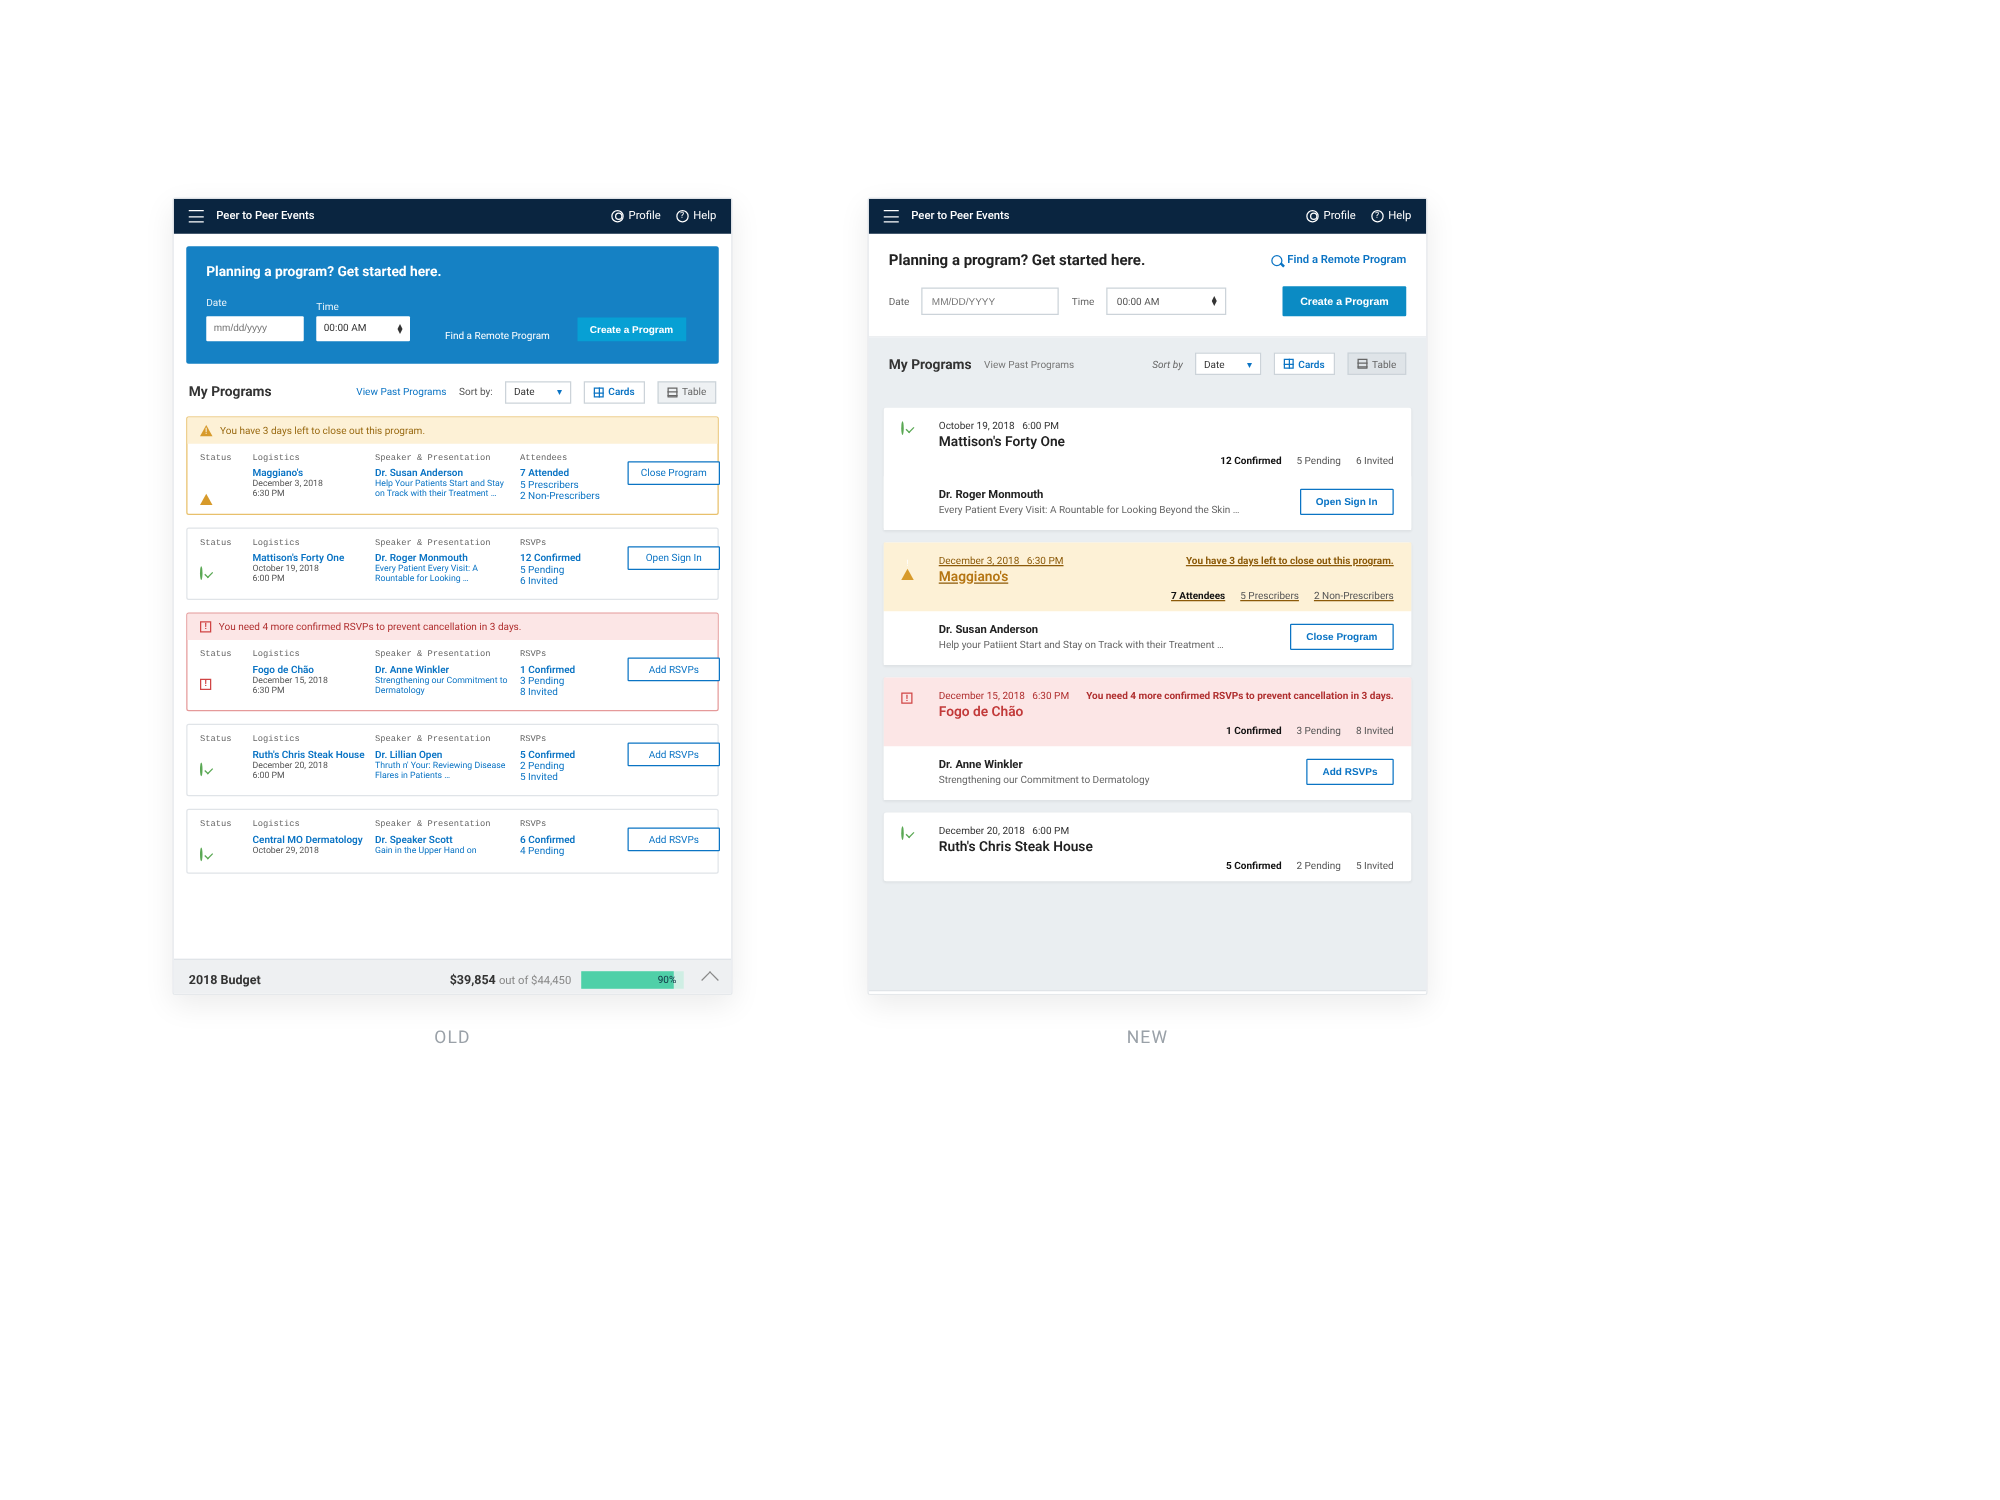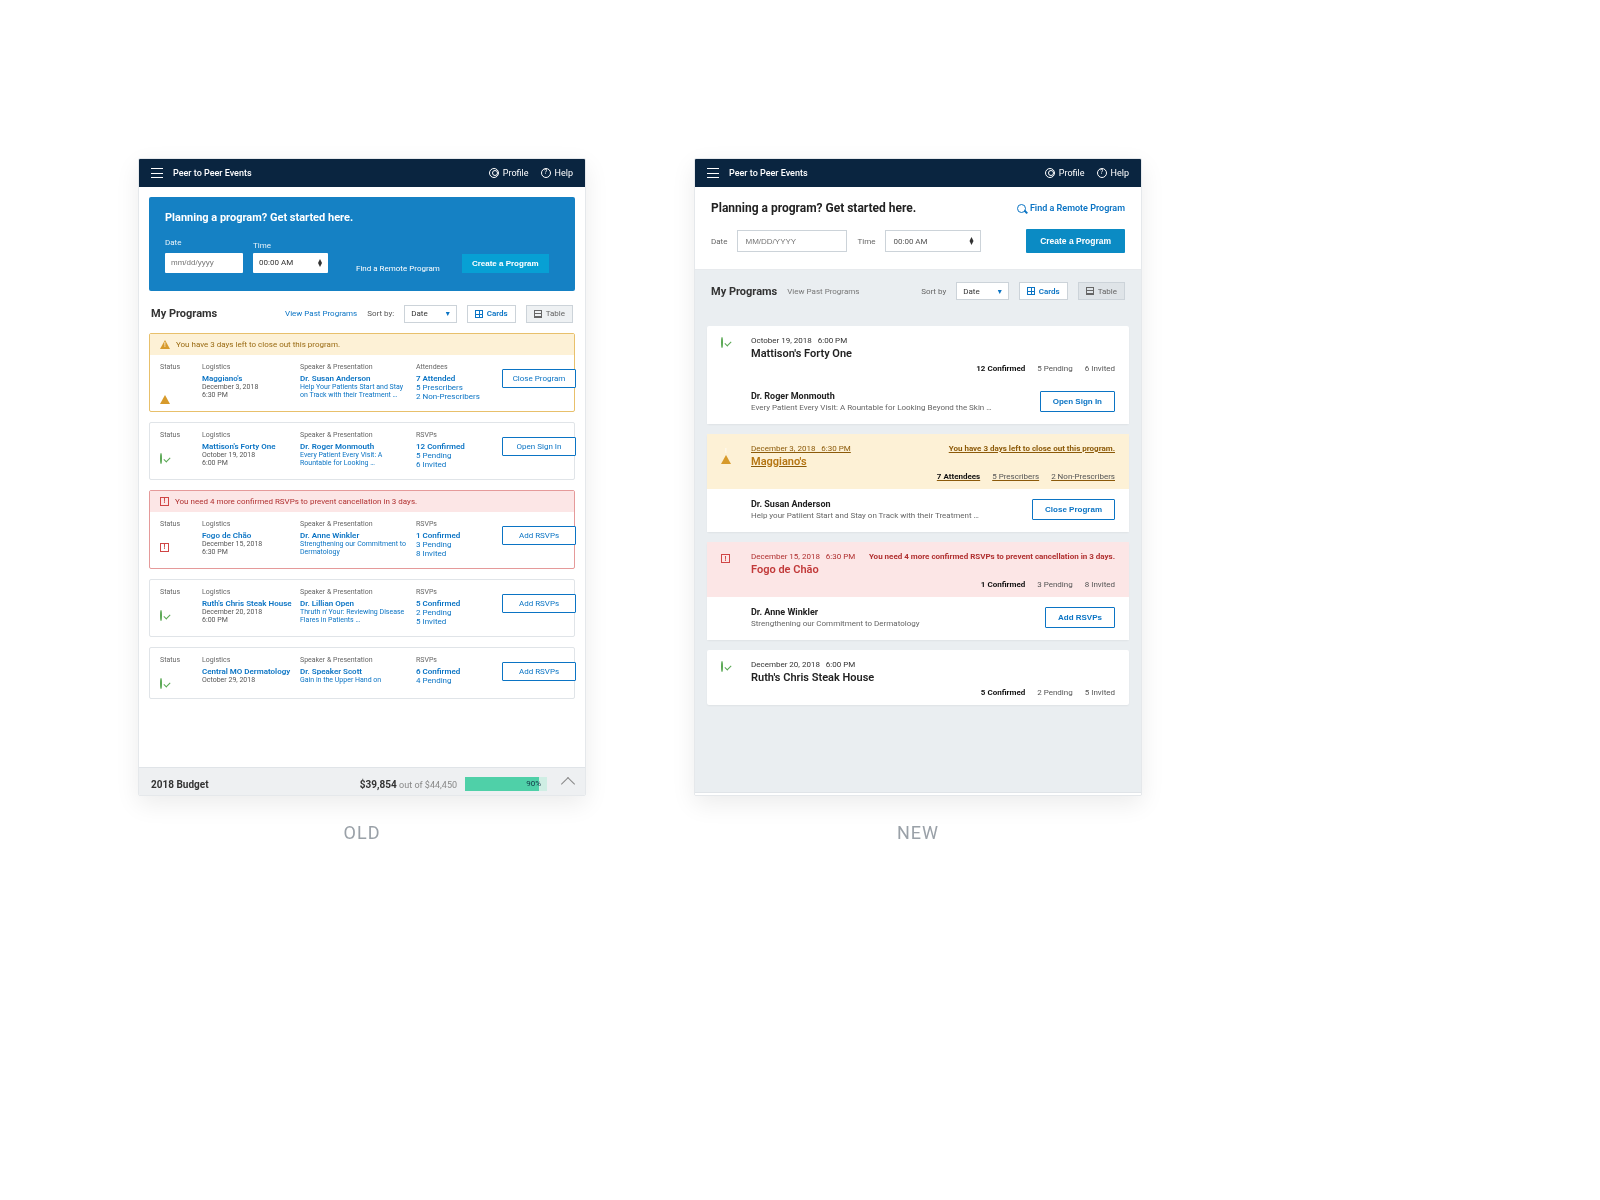--- a/index.html
+++ b/index.html
@@ -1,21 +1,21 @@
 <!DOCTYPE html>
 <html><head>
 <meta charset="utf-8">
 <style>
   * { box-sizing: border-box; margin: 0; padding: 0; }
   body { font-family: -apple-system, BlinkMacSystemFont, "Segoe UI", Roboto, Arial, sans-serif; background:#fff; width:1600px; height:1200px; position:relative; color:#333; }
   .canvas { width:1600px; height:1200px; position:relative; }
   .panel { position:absolute; width:448px; background:#fff; border:1px solid #e5e8eb; box-shadow:0 8px 24px rgba(0,0,0,0.08); border-radius:2px; overflow:hidden; top:158px; height:638px; }
   .panel.left { left:138px; }
   .panel.right { left:694px; }
-  .caption { position:absolute; top:822px; width:448px; text-align:center; font-size:18px; color:#9aa1a8; letter-spacing:1px; }
+  .caption { position:absolute; top:822px; width:448px; text-align:center; font-size:14px; color:#9aa1a8; letter-spacing:1px; }
   .caption.left { left:138px; }
   .caption.right { left:694px; }
 
   
   .topbar { background:#0a2540; color:#fff; height:28px; display:flex; align-items:center; padding:0 12px; font-size:9px; }
   .topbar .title { margin-left:10px; font-weight:500; }
   .topbar .spacer { flex:1; }
   .topbar .link { display:flex; align-items:center; gap:4px; margin-left:12px; cursor:pointer; }
   .hamburger { width:12px; height:10px; display:flex; flex-direction:column; justify-content:space-between; cursor:pointer; }
   .hamburger div { height:1px; background:#fff; }
@@ -56,21 +56,21 @@
   .ocard.err  { border-color:#e59a9a; }
   .obanner { padding:6px 10px; display:flex; align-items:center; gap:6px; }
   .obanner.warn { background:#fdf1d6; color:#9a6b13; }
   .obanner.err  { background:#fce6e6; color:#b03030; }
   .warn-tri { width:0; height:0; border-left:5px solid transparent; border-right:5px solid transparent; border-bottom:9px solid #d79a2b; position:relative; }
   .warn-tri::after { content:"!"; position:absolute; color:#fff; font-size:7px; left:-1px; top:1px; }
   .err-sq { width:9px; height:9px; border:1.5px solid #d04545; display:flex; align-items:center; justify-content:center; color:#d04545; font-size:7px; font-weight:700; }
   .ok-circ { width:13px; height:13px; border:1.5px solid #5aa854; border-radius:50%; position:relative; }
   .ok-circ::after { content:""; position:absolute; left:3px; top:3px; width:5px; height:3px; border-left:1.5px solid #5aa854; border-bottom:1.5px solid #5aa854; transform:rotate(-45deg); }
   .obody { padding:8px 10px 10px; display:grid; grid-template-columns:36px 92px 110px 80px 74px; gap:6px; }
-  .ohd { font-size:7px; color:#666; margin-bottom:3px; }
+  .ohd { font-size:7px; color:#666; margin-bottom:3px;font-family:Liberation Mono, monospace; }
   .oblue { color:#0b74c4; font-weight:600; }
   .osub { color:#555; font-size:7px; }
   .obtn { border:1px solid #0b74c4; color:#0b74c4; background:#fff; font-size:8px; padding:4px 0; text-align:center; cursor:pointer; border-radius:1px; margin-top:6px; }
   .ostatus { padding-top:12px; }
 
   
   .budget { background:#eef0f2; height:34px; display:flex; align-items:center; padding:0 12px; font-size:10px; gap:8px; border-top:1px solid #e0e4e8; }
   .panel.right .budget { background:#fff; }
   .budget .spacer { flex:1; }
   .budget .amt b { font-weight:700; }
@@ -92,21 +92,21 @@
   .new-hero input, .new-hero .sel { height:22px; border:1px solid #ccd3d9; font-size:8px; padding:0 7px; background:#fff; color:#555; }
   .new-hero .sel { display:flex; align-items:center; justify-content:space-between; width:96px; }
   .new-hero .create { background:#0b8bc4; color:#fff; border:none; font-size:8.5px; font-weight:600; height:24px; padding:0 14px; cursor:pointer; margin-left:auto; border-radius:1px; }
 
   
   .new-body { background:#eaeef1; padding-bottom:6px; }
   .new-sechead { display:flex; align-items:center; padding:12px 16px 10px; gap:10px; }
   .new-sechead h3 { font-size:11px; font-weight:700; }
   .new-sechead .lnk { color:#777; font-size:8px; cursor:pointer; }
   .new-sechead .spacer { flex:1; }
-  .new-sechead .lbl { font-size:8px; color:#666; }
+  .new-sechead .lbl { font-size:8px; color:#666;font-style:italic; }
 
   .ncard { margin:0 12px 10px; background:#fff; border-radius:2px; box-shadow:0 1px 2px rgba(0,0,0,.05); font-size:8px; }
   .ntop { padding:10px 14px 8px 44px; position:relative; }
   .ntop.warn { background:#fdf1d6; color:#8c5a09;text-decoration:underline; }
   .ntop.err  { background:#fce6e6; color:#b03030; }
   .ntop.warn .ntitle { color:#b57512; }
   .ntop.err  .ntitle { color:#c23a3a; }
   .nicon { position:absolute; left:14px; top:12px; }
   .ndate { font-size:8px; }
   .ntitle { font-size:11px; font-weight:600; color:#222; margin-top:2px; }

